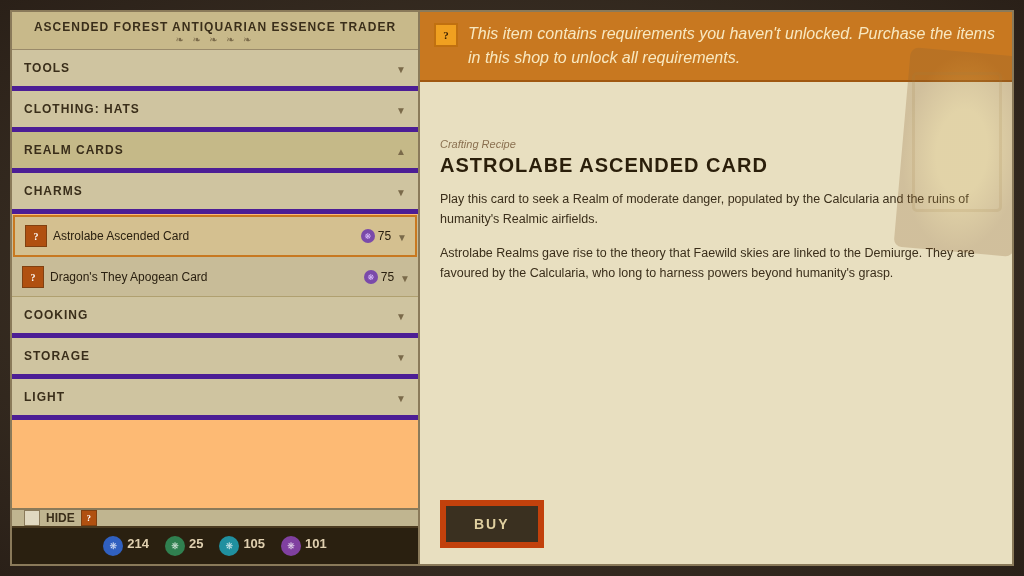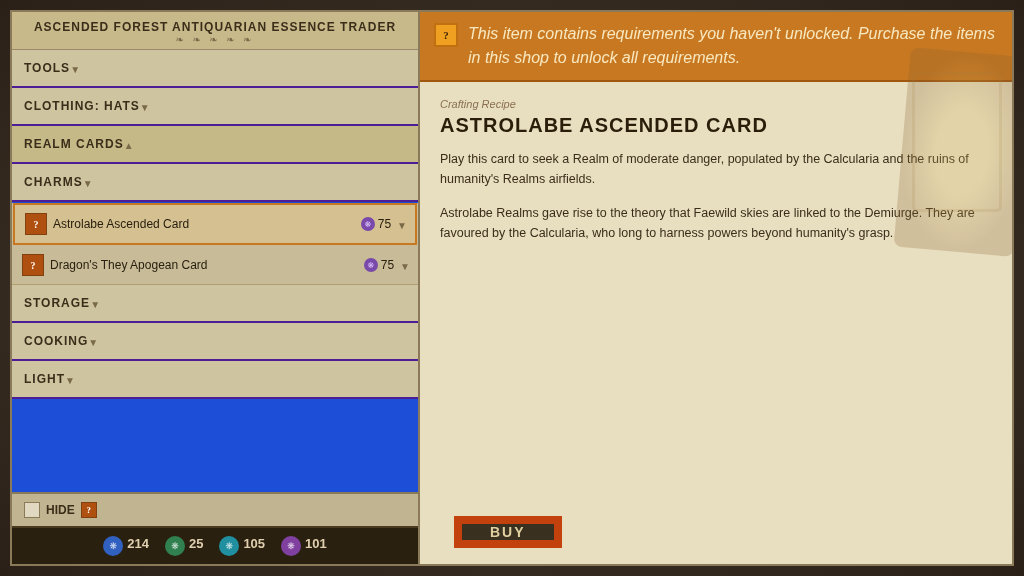--- a/index.html
+++ b/index.html
@@ -25,21 +25,21 @@
       display: flex;
       gap: 0;
       background: transparent;
     }
 
     
     .left-panel {
       width: 410px;
       display: flex;
       flex-direction: column;
-      background: #1d4ed8;
+      background: #fdba74;
       border: 2px solid #8a7a5a;
       position: relative;
     }
 
     .shop-title {
       background: #c8b98a;
       text-align: center;
       padding: 8px 10px 4px;
       border-bottom: 1px solid #9a8a6a;
     }
@@ -60,23 +60,23 @@
     }
 
     .category-list {
       flex: 1;
       overflow-y: auto;
     }
 
     .category-item {
       display: flex;
       align-items: center;
-      justify-content: flex-start;
+      justify-content: space-between;
       padding: 9px 12px;
-      border-bottom: 2px solid #4c1d95;
+      border-bottom: 5px solid #4c1d95;
       background: #cfc4a0;
       cursor: pointer;
     }
 
     .category-item.expanded {
       background: #c5b988;
     }
 
     .category-label {
       font-size: 12px;
@@ -162,21 +162,21 @@
     .cost-icon::before {
       content: '❋';
       font-size: 8px;
       color: #ddc0ff;
     }
 
     
     .bottom-bar {
       display: flex;
       align-items: center;
-      padding: 8px 12px;
+      padding: 0 12px;
       background: #c0b590;
       border-top: 2px solid #8a7a5a;
       gap: 6px;
     }
 
     .hide-checkbox {
       width: 16px;
       height: 16px;
       background: #e0d8c0;
       border: 1px solid #8a7a5a;
@@ -295,20 +295,21 @@
       padding: 16px 20px;
       overflow-y: auto;
     }
 
     .item-category {
       font-size: 11px;
       color: #8a7050;
       font-style: italic;
       margin-bottom: 4px;
       font-family: 'Arial Narrow', Arial, sans-serif;
+      margin-top: 40px;
     }
 
     .item-name {
       font-size: 20px;
       font-weight: bold;
       color: #2a1e0a;
       text-transform: uppercase;
       letter-spacing: 1px;
       font-family: 'Arial Narrow', Arial, sans-serif;
       margin-bottom: 12px;
@@ -347,29 +348,28 @@
     }
 
     
     .buy-section {
       padding: 12px 20px 16px;
     }
 
     .buy-button {
       background: #3a3020;
       color: #e0d0a0;
-      border: 8px solid #c2410c;
-      padding: 0 28px;
+      border: 6px solid #c2410c;
+      padding: 10px 28px;
       font-size: 14px;
       font-weight: bold;
       letter-spacing: 2px;
       text-transform: uppercase;
       font-family: 'Arial Narrow', Arial, sans-serif;
       cursor: pointer;
-      margin-left: 14px;
     }
   </style>
 </head>
 <body>
 
 <div class="bg-texture"></div>
 
 <div class="main-container">
 
   <div class="left-panel">
@@ -416,26 +416,26 @@
           <span class="sub-item-name">Dragon's They Apogean Card</span>
           <div class="sub-item-cost">
             <span class="cost-icon"></span>
             <span>75</span>
           </div>
           <span class="chevron-down"></span>
         </div>
       </div>
 
       <div class="category-item">
+        <span class="category-label">COOKING</span>
+        <span class="chevron-down"></span>
+      </div>
+
+      <div class="category-item">
         <span class="category-label">STORAGE</span>
-        <span class="chevron-down"></span>
-      </div>
-
-      <div class="category-item">
-        <span class="category-label">COOKING</span>
         <span class="chevron-down"></span>
       </div>
 
       <div class="category-item">
         <span class="category-label">LIGHT</span>
         <span class="chevron-down"></span>
       </div>
 
     </div>
 
@@ -471,21 +471,21 @@
     <div class="card-art-inner"></div>
 
     <div class="warning-banner">
       <div class="warning-icon">?</div>
       <span class="warning-text">This item contains requirements you haven't unlocked. Purchase the items in this shop to unlock all requirements.</span>
     </div>
 
     <div class="item-detail">
       <div class="item-category">Crafting Recipe</div>
       <div class="item-name">ASTROLABE ASCENDED CARD</div>
-      <p class="item-desc">Play this card to seek a Realm of moderate danger, populated by the Calcularia and the ruins of humanity's Realms airfields.</p>
+      <p class="item-desc">Play this card to seek a Realm of moderate danger, populated by the Calcularia and the ruins of humanity's Realmic airfields.</p>
       <p class="item-desc">Astrolabe Realms gave rise to the theory that Faewild skies are linked to the Demiurge. They are favoured by the Calcularia, who long to harness powers beyond humanity's grasp.</p>
     </div>
 
     <div class="buy-section">
       <button class="buy-button">BUY</button>
     </div>
 
   </div>
 
 </div>

